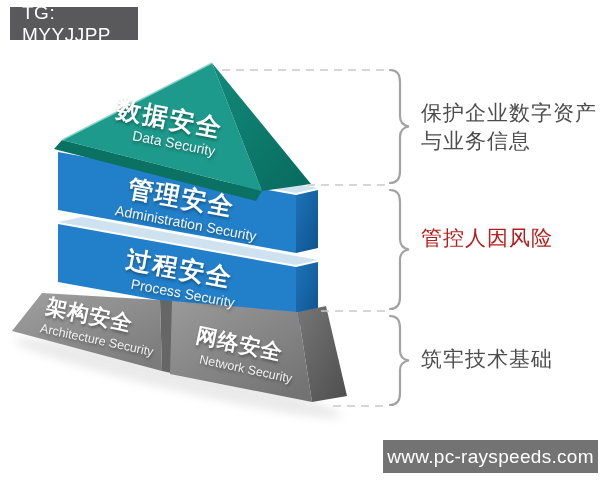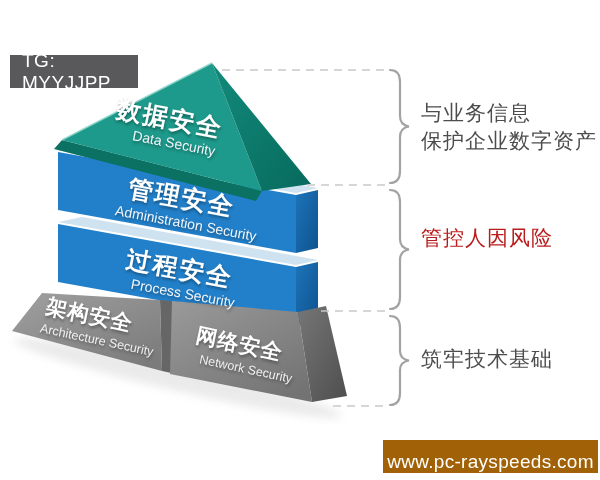--- a/index.html
+++ b/index.html
@@ -103,32 +103,32 @@
       <line x1="333" y1="406" x2="389" y2="406"></line>
     </g>
 
     <g fill="none" stroke="#a3a3a3" stroke-width="2.2" stroke-linecap="round">
       <path d="M390,70 C398,70 400,75 400,82 L400,116 C400,121.5 402.5,125.5 409,126.5 C402.5,127.5 400,131.5 400,137 L400,171 C400,178 398,183 390,183"></path>
       <path d="M390,190 C398,190 400,195 400,202 L400,239 C400,244.5 402.5,248.5 409,249.5 C402.5,250.5 400,254.5 400,260 L400,297 C400,304 398,309 390,309"></path>
       <path d="M390,316 C398,316 400,321 400,328 L400,351 C400,356 402.5,359.5 409,360.5 C402.5,361.5 400,365 400,370 L400,393 C400,400 398,405 390,405"></path>
     </g>
   </svg>
 
-  <div class="badge badge-top" style="background-color: rgb(89, 89, 91); margin-top: 48px;">
+  <div class="badge badge-top" style="background-color: rgb(89, 89, 91);">
     <span style="color: rgb(255, 255, 255);">TG: MYYJJPP</span>
   </div>
 
   <div class="anno anno-1" style="color: rgb(77, 77, 77);">
+    <span>保护企业数字资产</span>
     <span>与业务信息</span>
-    <span>保护企业数字资产</span>
   </div>
   <div class="anno anno-2" style="color: #b91c1c;">
     <span>管控人因风险</span>
   </div>
   <div class="anno anno-3" style="color: rgb(77, 77, 77);">
     <span>筑牢技术基础</span>
   </div>
 
-  <div class="badge badge-bottom" style="background-color: #a16207; align-items: flex-end;">
+  <div class="badge badge-bottom" style="background-color: #737373;">
     <span style="color: rgb(255, 255, 255);">www.pc-rayspeeds.com</span>
   </div>
 
 </div>
 
 </body></html>

